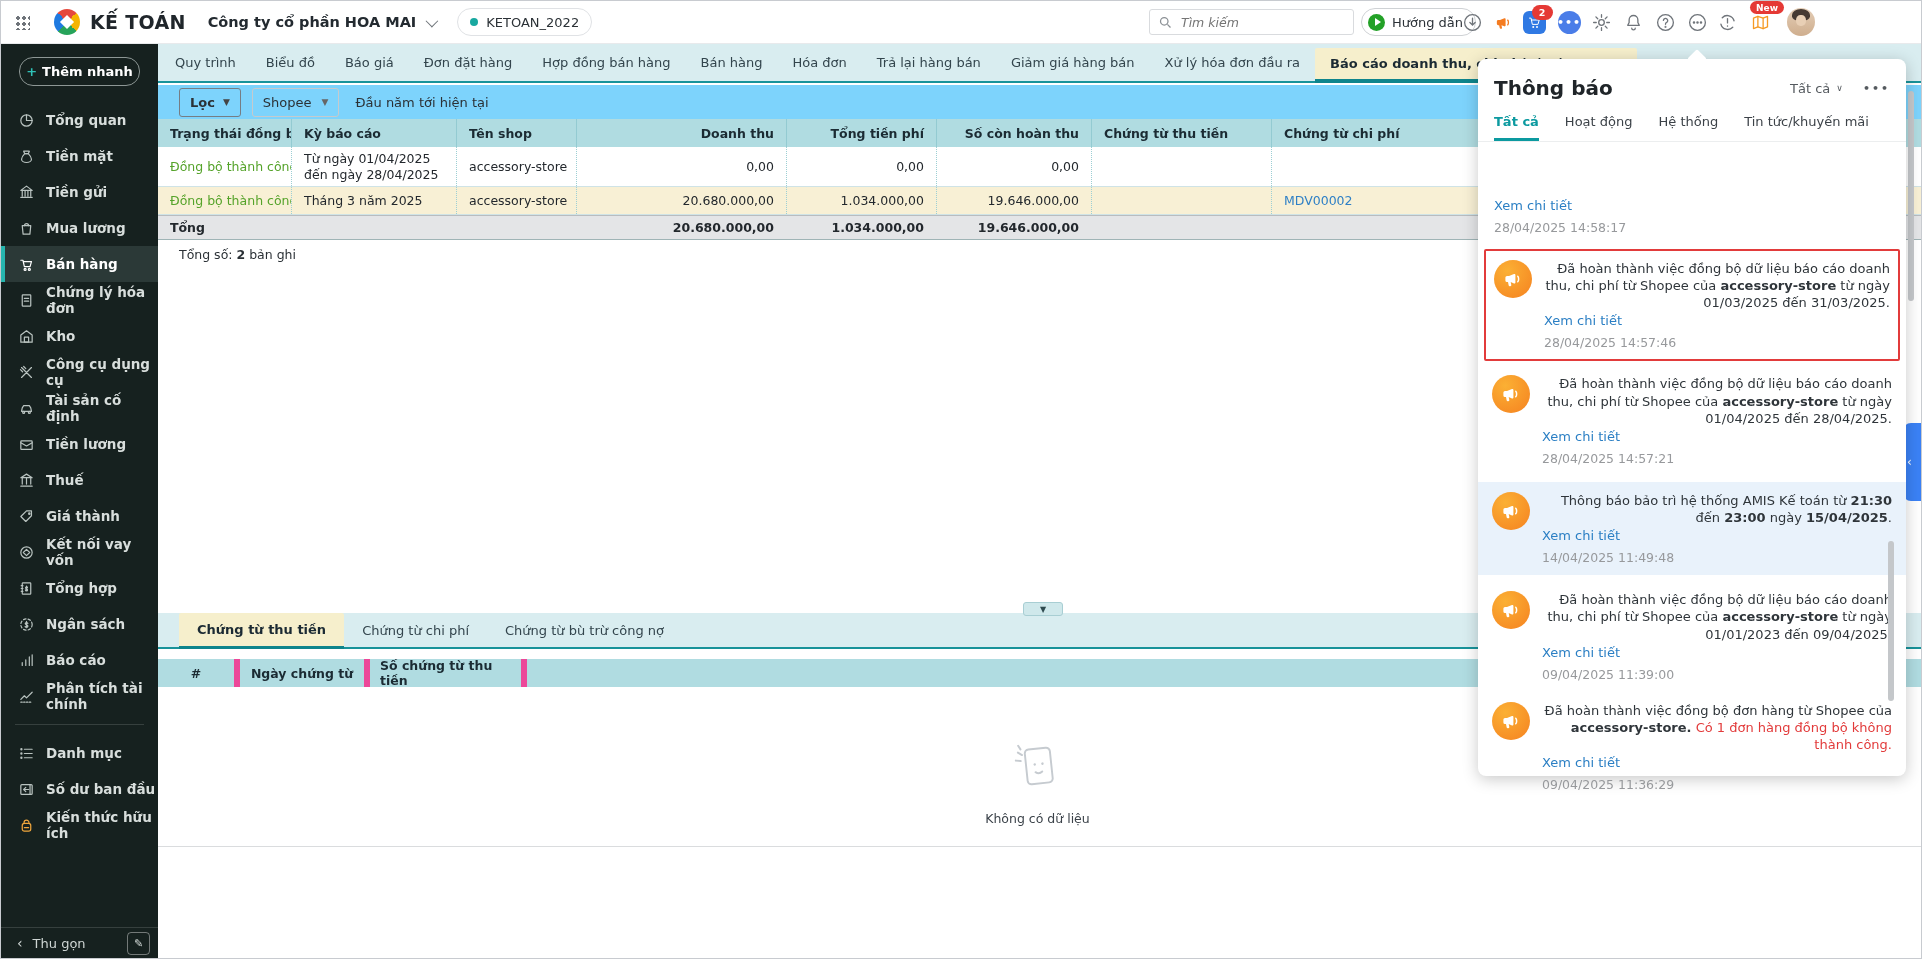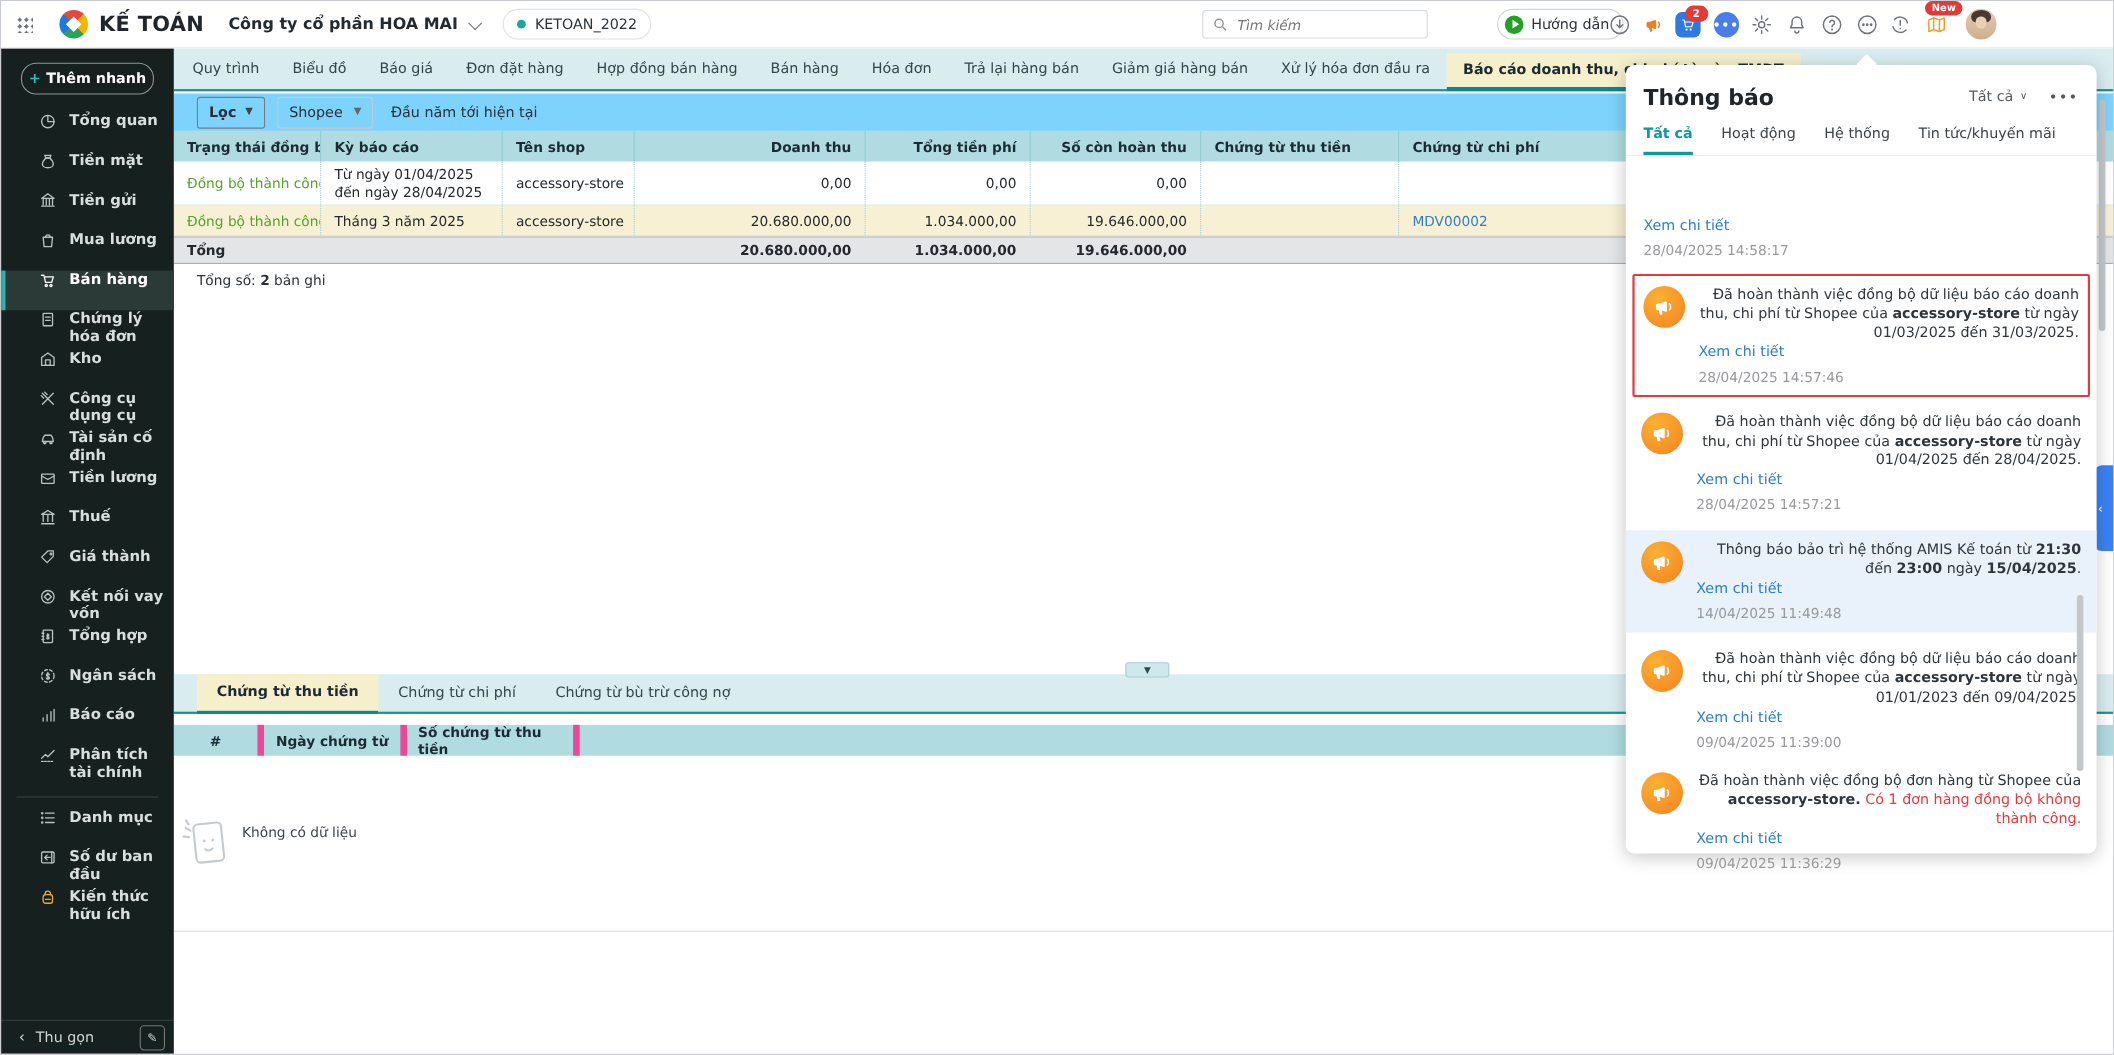--- a/index.html
+++ b/index.html
@@ -8,40 +8,40 @@
   .topbar{position:absolute;left:0;top:0;right:0;height:42px;background:#fff;border-bottom:1px solid #e8eaec;display:flex;align-items:center;z-index:60;}
   .dots9{width:15px;height:15px;margin-left:14px;background-image:radial-gradient(#6f747a 1.7px,transparent 1.9px);background-size:6px 6px;}
   .logo{width:26px;height:26px;border-radius:50%;margin-left:24px;position:relative;
     background:conic-gradient(from -45deg,#e5483d 0 25%,#f5b400 0 50%,#27a35a 0 75%,#1f7ae0 0 100%);}
   .logo::after{content:"";position:absolute;left:8px;top:8px;width:10px;height:10px;background:#fff;transform:rotate(45deg);}
   .appname{font-size:19px;font-weight:800;color:#20262b;margin-left:10px;letter-spacing:.3px;}
   .company{font-size:14.5px;font-weight:700;color:#232a30;margin-left:22px;}
   .chev{width:8px;height:8px;border-right:1.6px solid #6d7378;border-bottom:1.6px solid #6d7378;transform:rotate(45deg) translateY(-2px);margin-left:10px;}
   .wspill{display:flex;align-items:center;margin-left:22px;height:26px;padding:0 12px;border:1px solid #e0e2e5;border-radius:14px;font-size:13px;color:#2b3136;}
   .wspill .dot{width:8px;height:8px;border-radius:50%;background:#18a8a0;margin-right:8px;}
-  .searchbox{position:absolute;left:1092px;top:8px;width:205px;height:26px;border:1px solid #d9dbde;border-radius:3px;display:flex;align-items:center;padding:0 8px;box-sizing:border-box;}
+  .searchbox{position:absolute;left:1148px;top:8px;width:205px;height:26px;border:1px solid #d9dbde;border-radius:3px;display:flex;align-items:center;padding:0 8px;box-sizing:border-box;}
   .searchbox input{border:none;outline:none;font-style:italic;font-size:12.5px;color:#565b60;width:150px;margin-left:6px;font-family:inherit;background:transparent;}
   .guide{position:absolute;left:1360px;top:7px;height:28px;border:1px solid #cfd2d5;border-radius:15px;display:flex;align-items:center;padding:0 12px 0 6px;font-size:13px;color:#2c3238;box-sizing:border-box;}
   .playc{width:17px;height:17px;border-radius:50%;background:#23a127;margin-right:7px;position:relative;}
   .playc::after{content:"";position:absolute;left:6.5px;top:4.5px;border-left:6px solid #fff;border-top:4px solid transparent;border-bottom:4px solid transparent;}
   .hicon{position:absolute;top:9px;width:24px;height:24px;color:#6f747a;display:flex;align-items:center;justify-content:center;}
   .hicon svg{width:21px;height:21px;stroke:#6f747a;fill:none;stroke-width:1.5;stroke-linecap:round;stroke-linejoin:round;}
   .tile{width:23px;height:23px;border-radius:6px;background:#3079e3;display:flex;align-items:center;justify-content:center;position:relative;}
   .tile svg{width:15px;height:15px;stroke:#fff;fill:none;stroke-width:1.6;stroke-linecap:round;}
   .badge2{position:absolute;top:-6px;right:-7px;min-width:15px;height:15px;border-radius:8px;background:#e53935;color:#fff;font-size:9.5px;font-weight:700;display:flex;align-items:center;justify-content:center;padding:0 3px;}
   .chatc{width:23px;height:23px;border-radius:50%;background:#4a7de8;color:#fff;font-size:11px;font-weight:700;display:flex;align-items:center;justify-content:center;letter-spacing:1px;}
   .newbadge{position:absolute;top:-9px;right:-12px;background:#e53935;color:#fff;font-size:9px;font-weight:700;padding:1.5px 6px;border-radius:8px;}
   .avatar{position:absolute;left:1786px;top:7px;width:28px;height:28px;border-radius:50%;overflow:hidden;background:linear-gradient(180deg,#e3cdb6 0%,#cfae8e 100%);}
   .avatar::before{content:"";position:absolute;left:5px;top:1px;width:18px;height:12px;border-radius:50% 50% 40% 40%;background:#463a33;}
   .avatar::after{content:"";position:absolute;left:9px;top:7px;width:10px;height:11px;border-radius:45%;background:#e8cfb5;}
   
   .sidebar{position:absolute;left:0;top:42px;width:157px;bottom:0;background:#16211f;color:#dfe5e3;z-index:20;}
   .quickadd{margin:14px 18px 16px 18px;height:27px;border:1px solid #8d9795;border-radius:14px;display:flex;align-items:center;justify-content:center;font-size:13px;font-weight:700;color:#fff;}
   .quickadd .plus{color:#2fc1b7;margin-right:5px;font-weight:700;}
-  .sitem{height:36px;display:flex;padding-left:34px;font-size:13.5px;font-weight:600;color:#d8dedc;position:relative;cursor:pointer;}
+  .sitem{height:36px;display:flex;align-items:center;padding-left:17px;font-size:13.5px;font-weight:600;color:#d8dedc;position:relative;cursor:pointer;}
   .sitem .si{width:17px;height:17px;margin-right:11px;stroke:#b9c3c0;fill:none;stroke-width:1.7;stroke-linecap:round;stroke-linejoin:round;flex:none;}
   .sitem.active{background:#2b3937;color:#fff;font-weight:700;}
   .sitem.active::before{content:"";position:absolute;left:0;top:0;bottom:0;width:4px;background:#27b5ae;}
   .sitem.active .si{stroke:#fff;}
   .sitem.orange .si{stroke:#f0a63c;}
   .sdiv{height:1px;background:rgba(255,255,255,.14);margin:10px 14px;}
   .collapsebar{position:absolute;left:0;right:0;bottom:0;height:30px;border-top:1px solid rgba(255,255,255,.14);display:flex;align-items:center;font-size:13px;color:#cfd6d4;}
   .collapsebar .lt{margin:0 10px 0 16px;font-size:14px;}
   .editbox{position:absolute;right:8px;top:4px;width:21px;height:21px;border:1px solid rgba(255,255,255,.4);border-radius:4px;display:flex;align-items:center;justify-content:center;font-size:11px;color:#cfd6d4;}
   
@@ -88,21 +88,21 @@
   .ltabs{position:absolute;left:157px;top:612px;right:0;height:36px;background:#d9edf0;border-bottom:2px solid #18939a;display:flex;padding-left:21px;box-sizing:border-box;}
   .ltab{display:flex;align-items:center;padding:0 18px;font-size:13px;color:#33454d;cursor:pointer;white-space:nowrap;}
   .ltab.active{background:#f6efcc;font-weight:700;color:#1b2a33;border-bottom:3px solid #0f858c;margin-bottom:-2px;border-radius:2px 2px 0 0;}
   .ltablehead{position:absolute;left:157px;top:658px;right:0;height:28px;background:#b0dce1;display:flex;}
   .lcell{display:flex;align-items:center;font-size:12.5px;font-weight:700;color:#1b2b33;border-left:6px solid #ec4899;box-sizing:border-box;padding:0 10px;}
   .lcell:first-child{border-left:none;}
   .b1{width:76px;flex:none;justify-content:center;}
   .b2{width:130px;flex:none;justify-content:center;}
   .b3{width:157px;flex:none;}
   .b4{flex:1;}
-  .emptystate{position:absolute;left:157px;right:4px;top:736px;display:flex;flex-direction:row;align-items:flex-start;}
+  .emptystate{position:absolute;left:157px;right:4px;top:736px;display:flex;flex-direction:column;align-items:center;}
   .emptystate svg{width:62px;height:62px;transform:rotate(-6deg);}
   .emptystate .etext{margin-top:12px;font-size:12.5px;color:#3c434a;}
   .bottomline{position:absolute;left:157px;right:0;top:845px;height:1px;background:#dadcde;}
   .mainscroll{position:absolute;right:7px;top:90px;width:6px;height:210px;border-radius:3px;background:#c6c9cc;z-index:8;}
   
   .edgetab{position:absolute;left:1902px;top:422px;width:20px;height:78px;background:#3b82f6;border-radius:8px 0 0 8px;color:#fff;display:flex;align-items:center;justify-content:flex-start;padding-left:4px;font-size:12px;box-sizing:border-box;z-index:40;}
   
   .panel{position:absolute;left:1477px;top:58px;width:428px;height:717px;background:#fff;border-radius:8px;box-shadow:0 3px 16px rgba(0,0,0,.22);z-index:50;}
   .notch{position:absolute;top:-7px;left:212px;width:14px;height:14px;background:#fff;transform:rotate(45deg);border-radius:2px;}
   .phead{display:flex;align-items:center;padding:17px 16px 8px 16px;}

